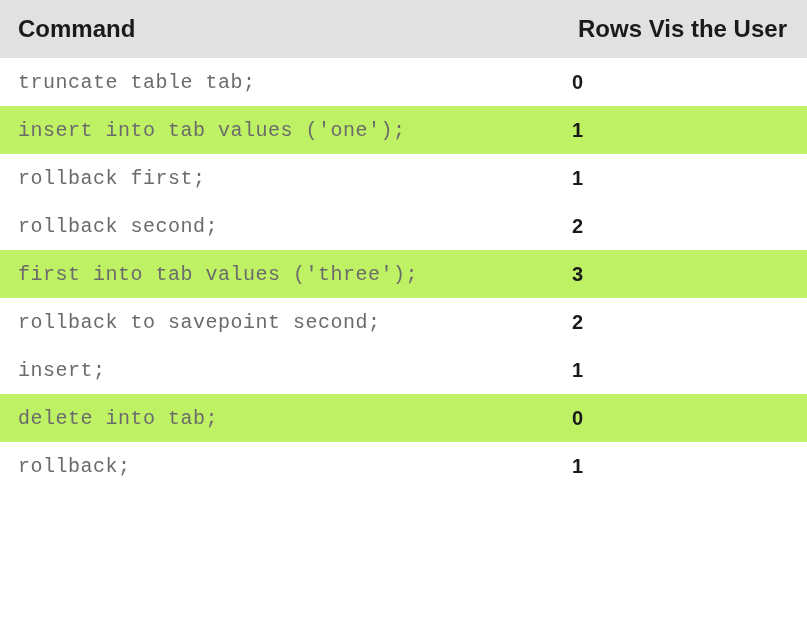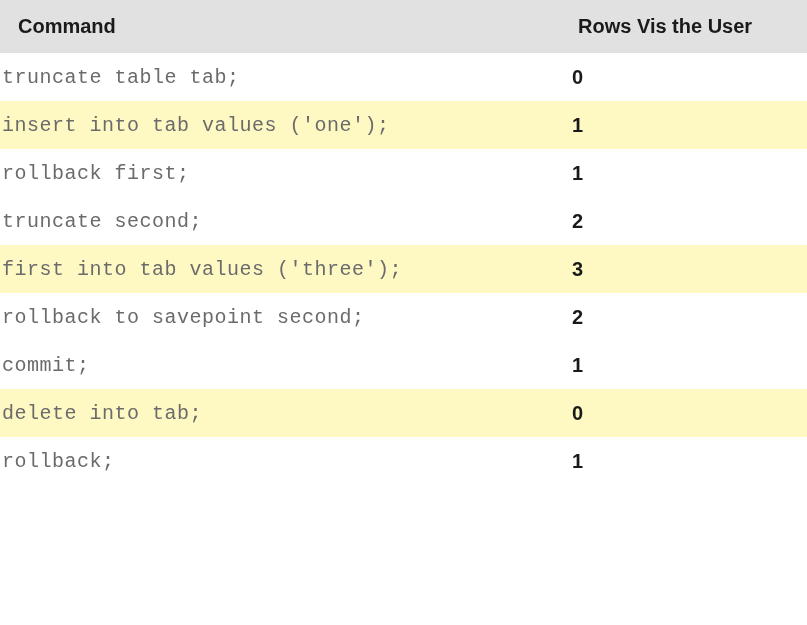--- a/index.html
+++ b/index.html
@@ -17,43 +17,43 @@
     .table {
       width: 100%;
       border-collapse: collapse;
     }
     .header-row {
       background: #e1e1e1;
     }
     .header-cell {
       padding: 14px 18px;
       font-weight: bold;
-      font-size: 20px;
+      font-size: 24px;
       color: #1a1a1a;
       text-align: left;
       vertical-align: top;
       line-height: 1.25;
     }
     .header-cell.col-command {
       width: 560px;
     }
     .header-cell.col-rows {
       width: 247px;
     }
     .data-row {
       height: 48px;
     }
     .data-row.odd {
-      background: #fef9c3;
+      background: #bef264;
     }
     .data-row.even {
       background: #ffffff;
     }
     .cell-command {
-      padding: 10px 2px;
+      padding: 10px 18px;
       font-family: "Courier New", Courier, monospace;
       font-size: 20px;
       color: #6b6b6b;
       letter-spacing: 0.5px;
     }
     .cell-rows {
       padding: 10px 12px;
       font-size: 20px;
       font-weight: bold;
       color: #1a1a1a;
@@ -77,33 +77,33 @@
     </tr>
     <tr class="data-row odd">
       <td class="cell-command">insert into tab values ('one');</td>
       <td class="cell-rows">1</td>
     </tr>
     <tr class="data-row even">
       <td class="cell-command">rollback first;</td>
       <td class="cell-rows">1</td>
     </tr>
     <tr class="data-row even">
-      <td class="cell-command">truncate second;</td>
+      <td class="cell-command">rollback second;</td>
       <td class="cell-rows">2</td>
     </tr>
     <tr class="data-row odd">
       <td class="cell-command">first into tab values ('three');</td>
       <td class="cell-rows">3</td>
     </tr>
     <tr class="data-row even">
       <td class="cell-command">rollback to savepoint second;</td>
       <td class="cell-rows">2</td>
     </tr>
     <tr class="data-row even">
-      <td class="cell-command">commit;</td>
+      <td class="cell-command">insert;</td>
       <td class="cell-rows">1</td>
     </tr>
     <tr class="data-row odd">
       <td class="cell-command">delete into tab;</td>
       <td class="cell-rows">0</td>
     </tr>
     <tr class="data-row even">
       <td class="cell-command">rollback;</td>
       <td class="cell-rows">1</td>
     </tr>

